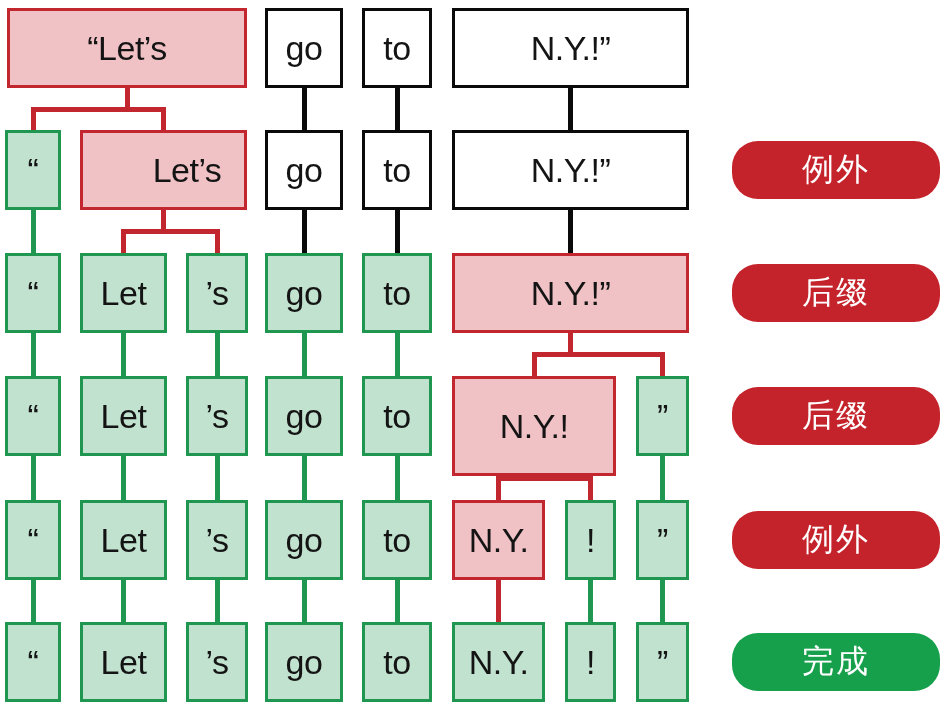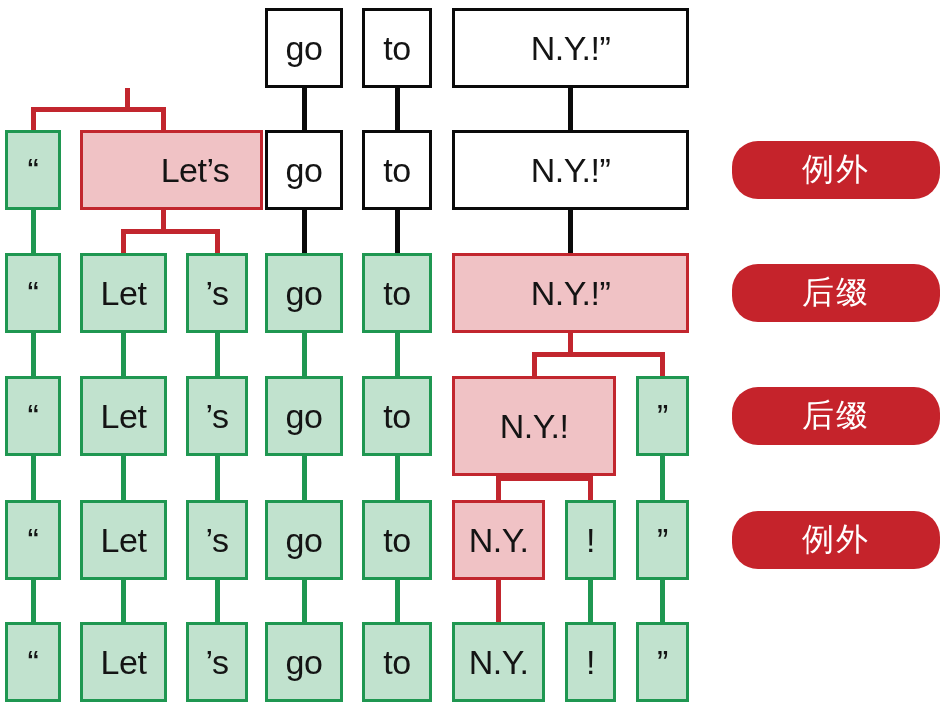--- a/index.html
+++ b/index.html
@@ -85,25 +85,26 @@
     <div class="line" style="left: 121px; top: 229px; width: 5px; height: 24px; background: rgb(194, 38, 46);"></div>
     <div class="line" style="left: 214.5px; top: 229px; width: 5px; height: 24px; background: rgb(194, 38, 46);"></div>
     <div class="line" style="left: 568px; top: 333px; width: 5px; height: 24px; background: rgb(194, 38, 46);"></div>
     <div class="line" style="left: 531.5px; top: 352px; width: 133.5px; height: 5px; background: rgb(194, 38, 46);"></div>
     <div class="line" style="left: 531.5px; top: 352px; width: 5px; height: 24px; background: rgb(194, 38, 46);"></div>
     <div class="line" style="left: 660px; top: 352px; width: 5px; height: 24px; background: rgb(194, 38, 46);"></div>
     <div class="line" style="left: 531.5px; top: 456px; width: 5px; height: 24.5px; background: rgb(194, 38, 46);"></div>
     <div class="line" style="left: 496px; top: 475.5px; width: 97px; height: 5px; background: rgb(194, 38, 46);"></div>
     <div class="line" style="left: 496px; top: 475.5px; width: 5px; height: 24.5px; background: rgb(194, 38, 46);"></div>
     <div class="line" style="left: 588px; top: 475.5px; width: 5px; height: 24.5px; background: rgb(194, 38, 46);"></div>
+    <div class="token state-active" style="left: 7px; top: 8px; width: 240px; height: 80px;">“Let’s</div>
     <div class="token state-pending" style="left: 265px; top: 8px; width: 78px; height: 80px;">go</div>
     <div class="token state-pending" style="left: 362px; top: 8px; width: 70px; height: 80px;">to</div>
     <div class="token state-pending" style="left: 452px; top: 8px; width: 237px; height: 80px;">N.Y.!”</div>
     <div class="token state-done" style="left: 5px; top: 130px; width: 56px; height: 80px;">“</div>
-    <div class="token state-active" style="left: 80px; top: 130px; width: 183px; height: 80px; padding-left: 47px;">Let’s</div>
+    <div class="token state-active" style="left: 80px; top: 130px; width: 167px; height: 80px; padding-left: 47px;">Let’s</div>
     <div class="token state-pending" style="left: 265px; top: 130px; width: 78px; height: 80px;">go</div>
     <div class="token state-pending" style="left: 362px; top: 130px; width: 70px; height: 80px;">to</div>
     <div class="token state-pending" style="left: 452px; top: 130px; width: 237px; height: 80px;">N.Y.!”</div>
     <div class="pill pill-red" style="left: 732px; top: 141px; width: 208px; height: 58px;">例外</div>
     <div class="token state-done" style="left: 5px; top: 253px; width: 56px; height: 80px;">“</div>
     <div class="token state-done" style="left: 80px; top: 253px; width: 87px; height: 80px;">Let</div>
     <div class="token state-done" style="left: 186px; top: 253px; width: 62px; height: 80px;">’s</div>
     <div class="token state-done" style="left: 265px; top: 253px; width: 78px; height: 80px;">go</div>
     <div class="token state-done" style="left: 362px; top: 253px; width: 70px; height: 80px;">to</div>
     <div class="token state-active" style="left: 452px; top: 253px; width: 237px; height: 80px;">N.Y.!”</div>
@@ -126,13 +127,14 @@
     <div class="token state-done" style="left: 636px; top: 500px; width: 53px; height: 80px;">”</div>
     <div class="pill pill-red" style="left: 732px; top: 511px; width: 208px; height: 58px;">例外</div>
     <div class="token state-done" style="left: 5px; top: 622px; width: 56px; height: 80px;">“</div>
     <div class="token state-done" style="left: 80px; top: 622px; width: 87px; height: 80px;">Let</div>
     <div class="token state-done" style="left: 186px; top: 622px; width: 62px; height: 80px;">’s</div>
     <div class="token state-done" style="left: 265px; top: 622px; width: 78px; height: 80px;">go</div>
     <div class="token state-done" style="left: 362px; top: 622px; width: 70px; height: 80px;">to</div>
     <div class="token state-done" style="left: 452px; top: 622px; width: 93px; height: 80px;">N.Y.</div>
     <div class="token state-done" style="left: 565px; top: 622px; width: 51px; height: 80px;">!</div>
     <div class="token state-done" style="left: 636px; top: 622px; width: 53px; height: 80px;">”</div>
+    <div class="pill pill-green" style="left: 732px; top: 633px; width: 208px; height: 58px;">完成</div>
   </div>
 
 </body></html>

